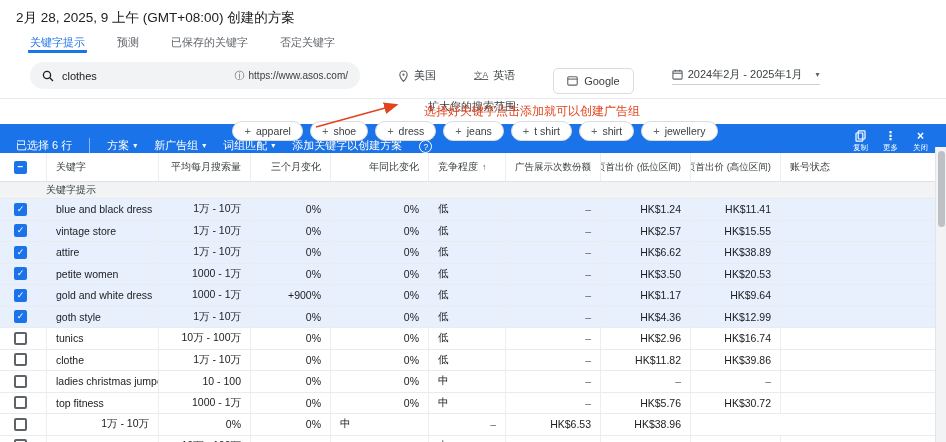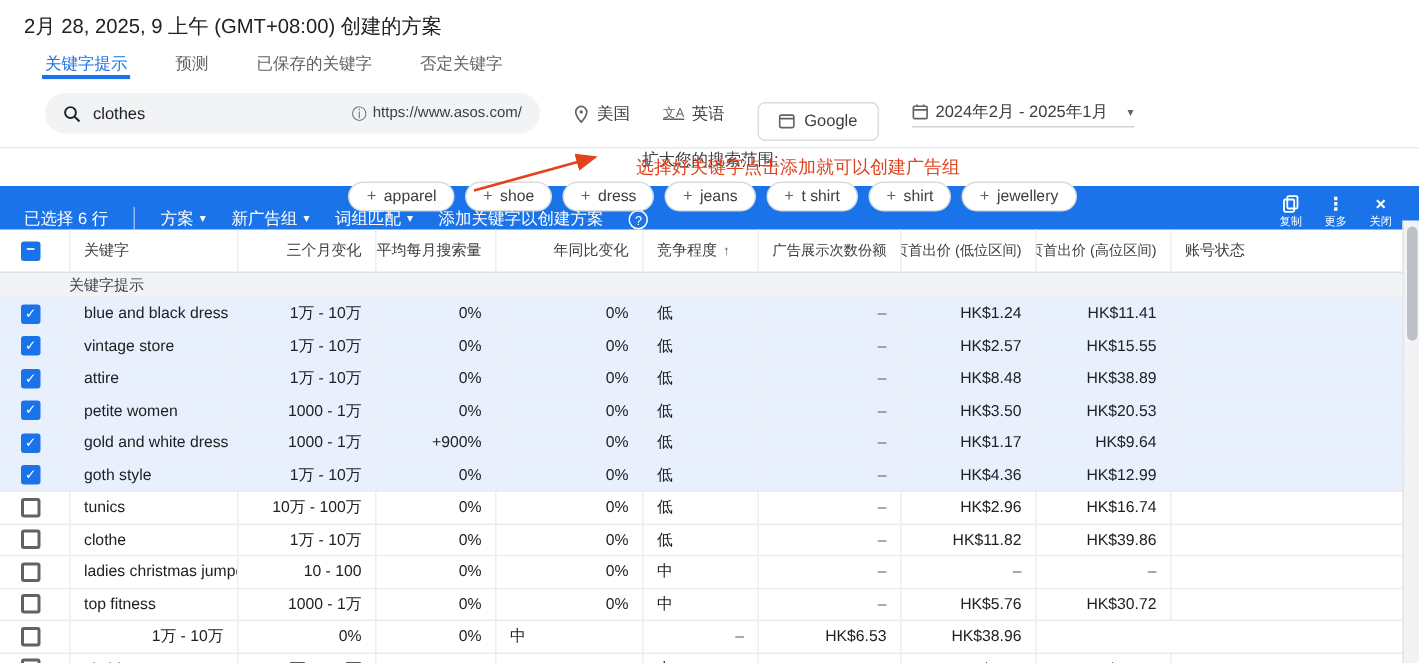--- a/index.html
+++ b/index.html
@@ -8,21 +8,21 @@
   .stage{position:relative; width:946px; height:442px; background:#fff; overflow:hidden;}
 
   
   .app-header{padding:9px 16px 2px;}
   .page-title{font-size:13.5px; font-weight:400; color:#202124;}
   .tabs{display:flex; gap:28px; padding:4px 16px 0 28px; height:24px;}
   .tab{font-size:11px; color:#5f6368; padding:2px 2px 6px; cursor:pointer;}
   .tab.active{color:var(--accent); border-bottom:3px solid var(--accent); border-radius:1px;}
 
   
-  .filter-row{height:46px; display:flex; align-items:center; gap:22px; padding:0 16px 0 30px; border-bottom:1px solid #e8eaed;}
+  .filter-row{height:46px; display:flex; align-items:center; gap:38px; padding:0 16px 0 30px; border-bottom:1px solid #e8eaed;}
   .search-pill{display:flex; align-items:center; justify-content:space-between; gap:14px; background:#f1f3f4; border-radius:16px; height:27px; padding:0 12px; width:330px;}
   .sp-left{display:flex; align-items:center; gap:8px; font-size:11px; color:#202124;}
   .sp-right{display:flex; align-items:center; gap:4px; font-size:10px; color:#3c4043;}
   .flt{display:flex; align-items:center; gap:5px; font-size:11px; color:#3c4043;}
   .icon-txt{font-size:10px; color:#5f6368;}
   .network-box{display:flex; align-items:center; gap:6px; border:1px solid #dadce0; border-radius:5px; padding:6px 13px; font-size:11px; color:#3c4043;margin-top:11px;}
   .date-range{border-bottom:1px solid #cdd1d4; padding-bottom:2px;}
   .caret{font-size:8px; color:#5f6368;}
 
   
@@ -228,22 +228,22 @@
         <span class="lbl">关闭</span>
       </span>
     </div>
   </div>
 
   <div class="thead">
     <div class="cell c-check">
         <span class="cb ind"></span>
       </div>
     <div class="cell left">关键字</div>
+    <div class="cell right">平均每月搜索量</div>
     <div class="cell right">三个月变化</div>
-    <div class="cell right">平均每月搜索量</div>
     <div class="cell right">年同比变化</div>
     <div class="cell left">
       <span>竞争程度</span>
       <span class="sort">↑</span>
     </div>
     <div class="cell right" style="font-size:9.5px;">广告展示次数份额</div>
     <div class="cell right" style="font-size:9.5px;">页首出价 (低位区间)</div>
     <div class="cell right" style="font-size:9.5px;">页首出价 (高位区间)</div>
     <div class="cell left">账号状态</div>
   </div>
@@ -284,21 +284,21 @@
       <div class="trow sel">
         <div class="cell c-check">
           <span class="cb on"></span>
         </div>
         <div class="cell left kw">attire</div>
         <div class="cell right">1万 - 10万</div>
         <div class="cell right">0%</div>
         <div class="cell right">0%</div>
         <div class="cell left">低</div>
         <div class="cell right dim">–</div>
-        <div class="cell right">HK$8.48</div>
+        <div class="cell right">HK$6.62</div>
         <div class="cell right">HK$38.89</div>
         <div class="cell left"></div>
       </div>
       <div class="trow sel">
         <div class="cell c-check">
           <span class="cb on"></span>
         </div>
         <div class="cell left kw">petite women</div>
         <div class="cell right">1000 - 1万</div>
         <div class="cell right">0%</div>

